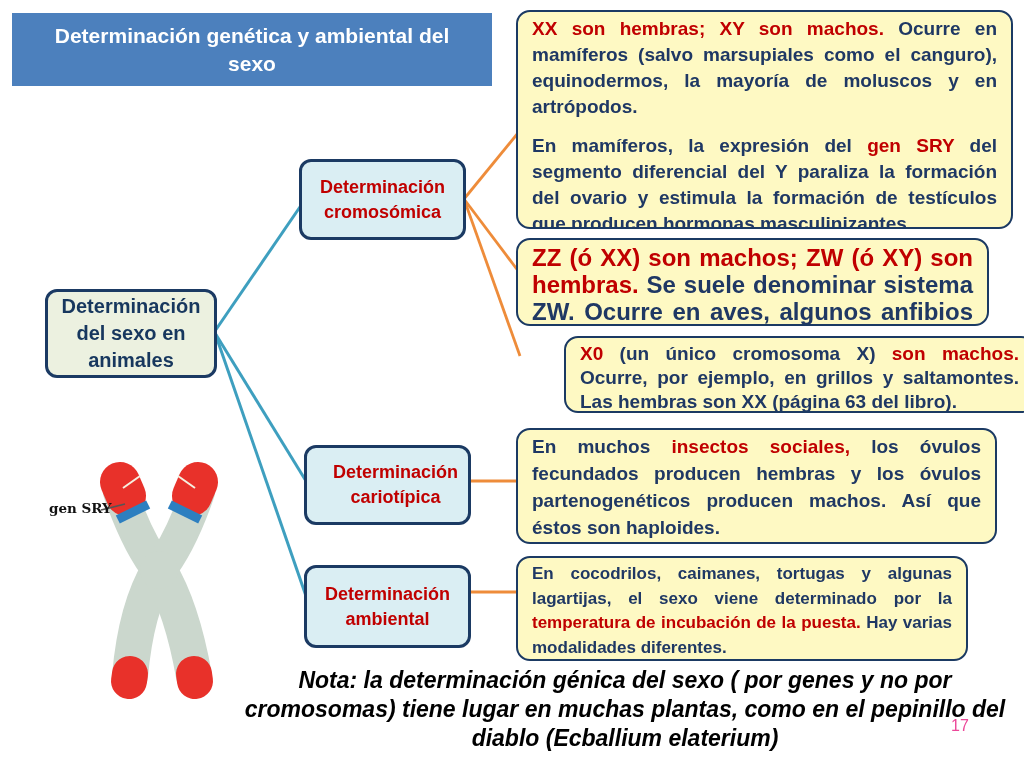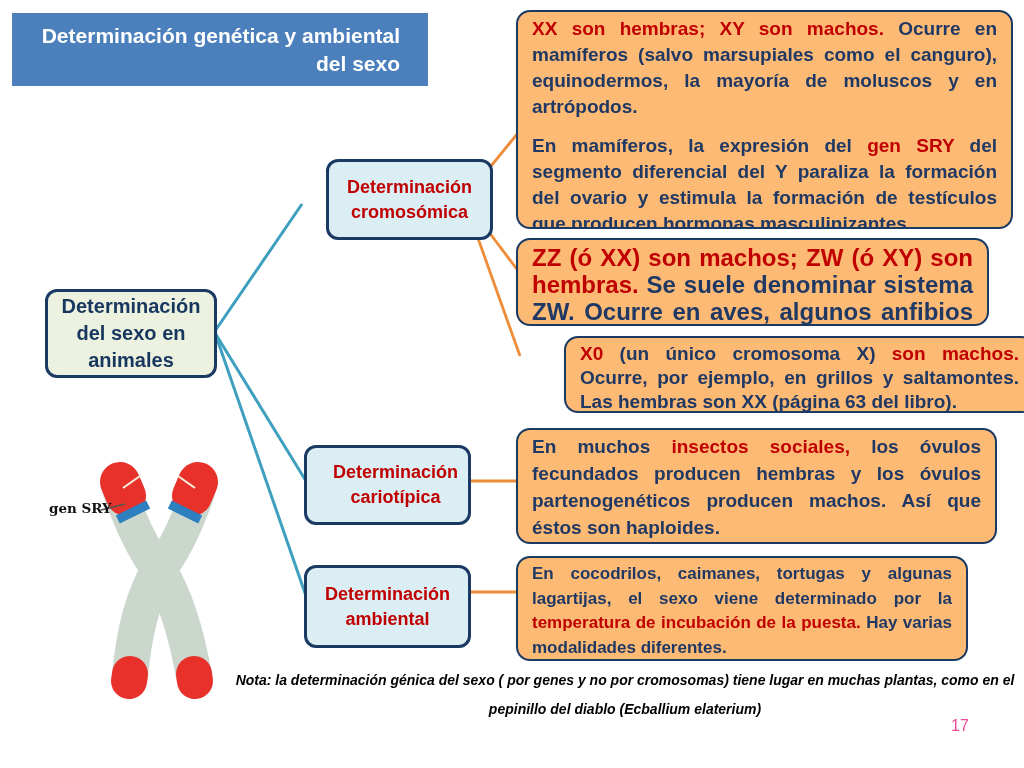--- a/index.html
+++ b/index.html
@@ -5,44 +5,44 @@
   html,body{margin:0;padding:0;}
   body{
     width:1024px;height:768px;position:relative;background:#ffffff;
     font-family:"Liberation Sans", sans-serif;overflow:hidden;
   }
   
   #connectors{position:absolute;left:0;top:0;width:1024px;height:768px;pointer-events:none;}
 
   
   .title-banner{
-    position:absolute;left:12px;top:13px;width:416px;height:73px;
+    position:absolute;left:12px;top:13px;width:480px;height:73px;
     background:#4c80bd;color:#ffffff;font-weight:bold;font-size:21px;line-height:28px;
-    display:flex;align-items:center;justify-content:center;text-align:right;
+    display:flex;align-items:center;justify-content:center;text-align:center;
     padding:0 28px;box-sizing:border-box;
   }
 
   
   .node{
     position:absolute;border:3px solid #1b3a63;border-radius:12px;
     display:flex;align-items:center;justify-content:center;text-align:center;
     font-weight:bold;box-sizing:border-box;background:#daeef3;
   }
   .node-root{
     left:45px;top:289px;width:172px;height:89px;background:#ecf1e0;
     color:#17375e;font-size:20px;line-height:27px;padding:2px 6px;
   }
   .node-branch{color:#c00000;font-size:18px;line-height:25px;padding:2px 8px;}
-  .node-crom{left:299px;top:159px;width:167px;height:81px;margin-left:27px;}
+  .node-crom{left:299px;top:159px;width:167px;height:81px;}
   .node-cario{left:304px;top:445px;width:167px;height:80px;padding-left:24px;}
   .node-amb{left:304px;top:565px;width:167px;height:83px;justify-content:center;}
 
   
   .info{
-    position:absolute;background:#fdba74;border:2.5px solid #1b3a63;border-radius:14px;
+    position:absolute;background:#fef9c3;border:2.5px solid #1b3a63;border-radius:14px;
     color:#1f3864;font-weight:bold;text-align:justify;box-sizing:border-box;
     padding:4px 14px;overflow:hidden;
   }
   .info .hl{color:#c00000;}
   .info p{margin:0;}
   .info-xy{left:516px;top:10px;width:497px;height:219px;font-size:19px;line-height:26px;}
   .info-xy p + p{margin-top:13px;}
   .info-zw{left:516px;top:238px;width:473px;height:88px;font-size:24px;line-height:27px;}
   .info-x0{left:516px;top:336px;width:471px;height:77px;font-size:19px;line-height:24px;margin-left:48px;}
   .info-social{left:516px;top:428px;width:481px;height:116px;font-size:19px;line-height:27px;padding-top:3px;}
@@ -55,21 +55,21 @@
     position:absolute;font-family:"DejaVu Serif", serif;color:#111111;
     font-weight:bold;text-align:center;
   }
   .lbl-segment{left:57px;top:6px;width:110px;font-size:13.5px;line-height:16px;}
   .lbl-gene{left:4px;top:52px;width:70px;font-size:13.5px;text-align:left;}
   .lbl-caption{left:20px;top:246px;width:180px;font-size:15.5px;line-height:19px;}
 
   
   .note{
     position:absolute;left:226px;top:666px;width:798px;
-    font-size:14px;line-height:29px;font-weight:bold;font-style:italic;
+    font-size:23px;line-height:29px;font-weight:bold;font-style:italic;
     color:#000000;text-align:center;
   }
   .page-number{position:absolute;left:940px;top:717px;width:40px;color:#ec4899;font-size:16px;text-align:center;}
 </style>
 </head>
 <body>
 
 <svg id="connectors" width="1024" height="768" viewBox="0 0 1024 768">
   <g stroke="#3e9fbf" stroke-width="3" fill="none">
     <line x1="215" y1="331" x2="302" y2="204"></line>

